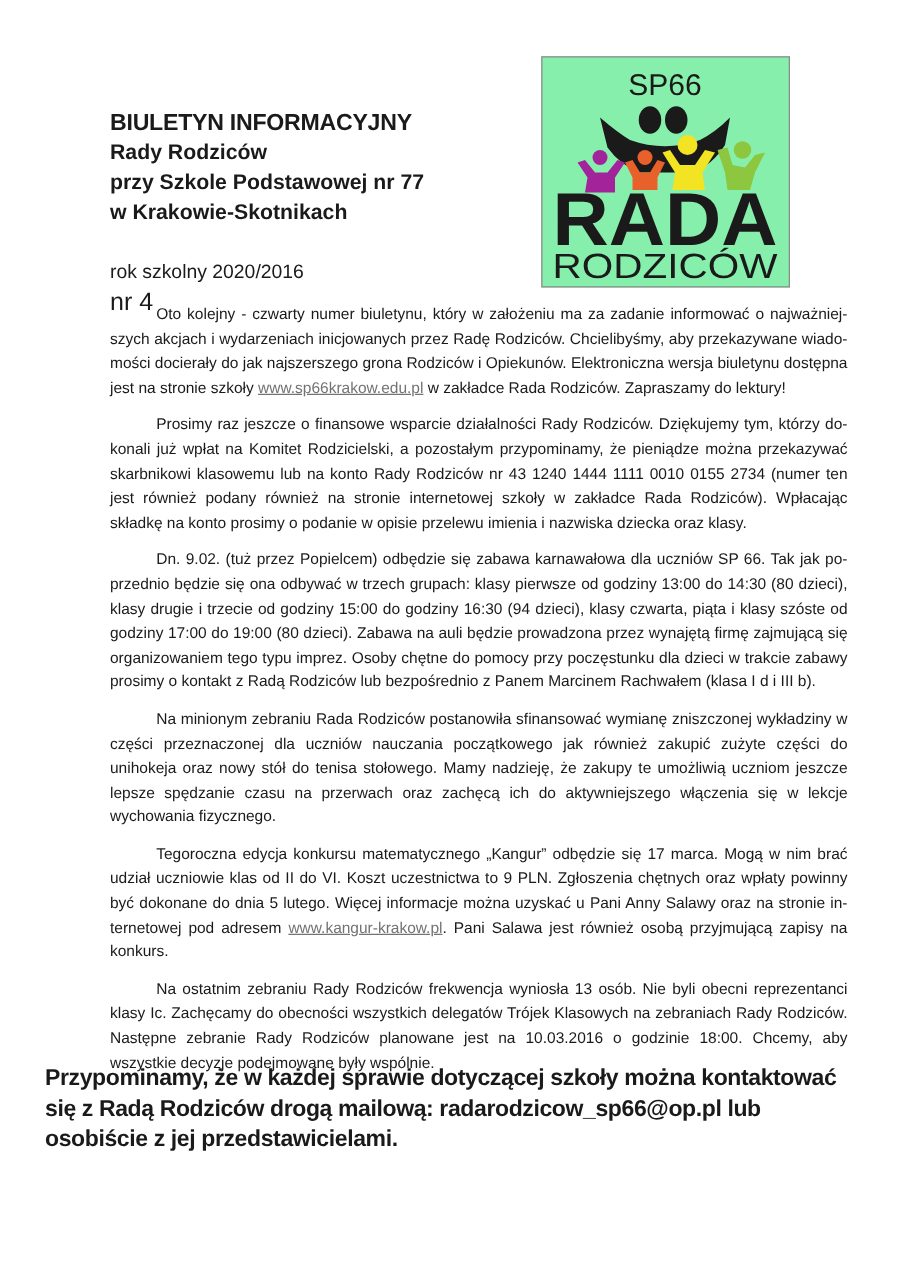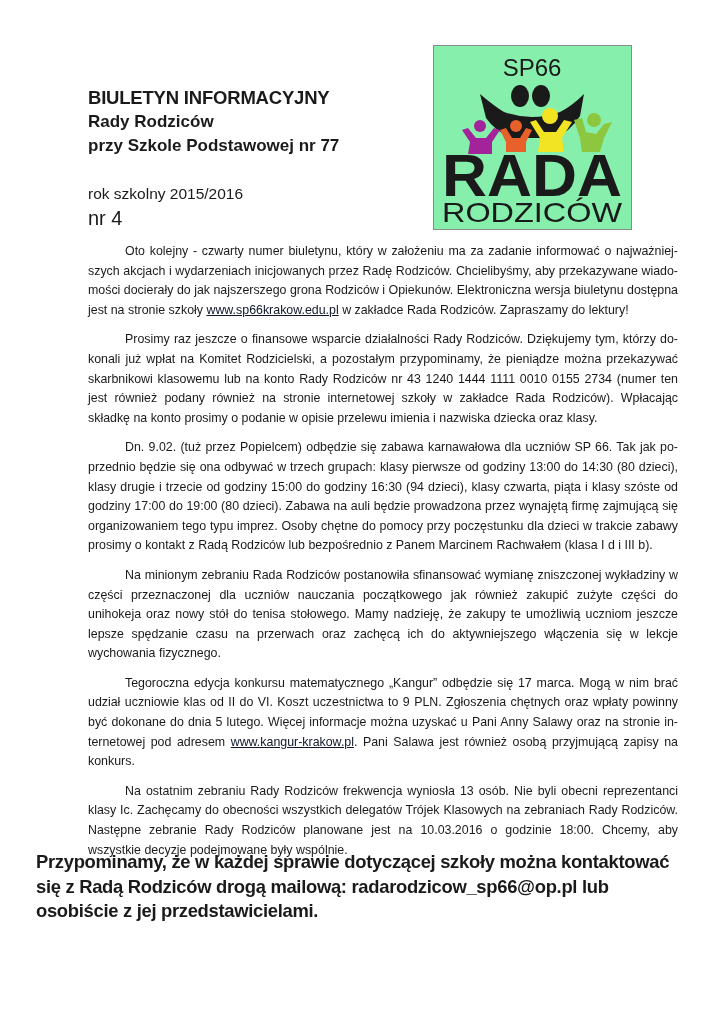--- a/index.html
+++ b/index.html
@@ -14,35 +14,36 @@
     .h-nr { font-size: 20px; line-height: 24px; }
 
     .logo { position: absolute; left: 433px; top: 45px; width: 197px; height: 183px;
             border: 1px solid #8a8a8a; background: #86efac; overflow: hidden; }
     .logo svg { display: block; }
 
     .body { position: absolute; left: 88px; top: 242px; width: 590px; }
     .para { font-size: 12.4px; line-height: 19.6px; text-align: justify; margin: 0 0 10px 0;
             text-indent: 0; hyphens: manual; }
     .para .indent { display: inline-block; width: 37px; }
-    .link { color: #0f172a; text-decoration: underline; cursor: pointer; }
+    .link { color: #737373; text-decoration: underline; cursor: pointer; }
 
     .closing { position: absolute; left: 36px; top: 850px; width: 646px;
                font-weight: bold; font-size: 18.4px; line-height: 24.5px; letter-spacing: -0.3px; }
   </style>
 </head>
 <body>
 
 <div class="page">
 
   <div class="header">
     <div class="h-title">BIULETYN INFORMACYJNY</div>
     <div class="h-sub">Rady Rodziców</div>
     <div class="h-sub">przy Szkole Podstawowej nr 77</div>
-    <div class="h-year">rok szkolny 2015/2016</div>
+    <div class="h-sub">w Krakowie-Skotnikach</div>
+    <div class="h-year">rok szkolny 2020/2016</div>
     <div class="h-nr">nr 4</div>
   </div>
 
   <div class="logo">
     <svg width="197" height="183" viewBox="0 0 197 183">
       <text x="98" y="30" text-anchor="middle" font-family="Liberation Sans, sans-serif" font-size="24" fill="#1a1a1a">SP66</text>
 
       <g>
         <ellipse cx="86" cy="50" rx="9" ry="11" fill="#1a1a1a"></ellipse>
         <ellipse cx="107" cy="50" rx="9" ry="11" fill="#1a1a1a"></ellipse>

